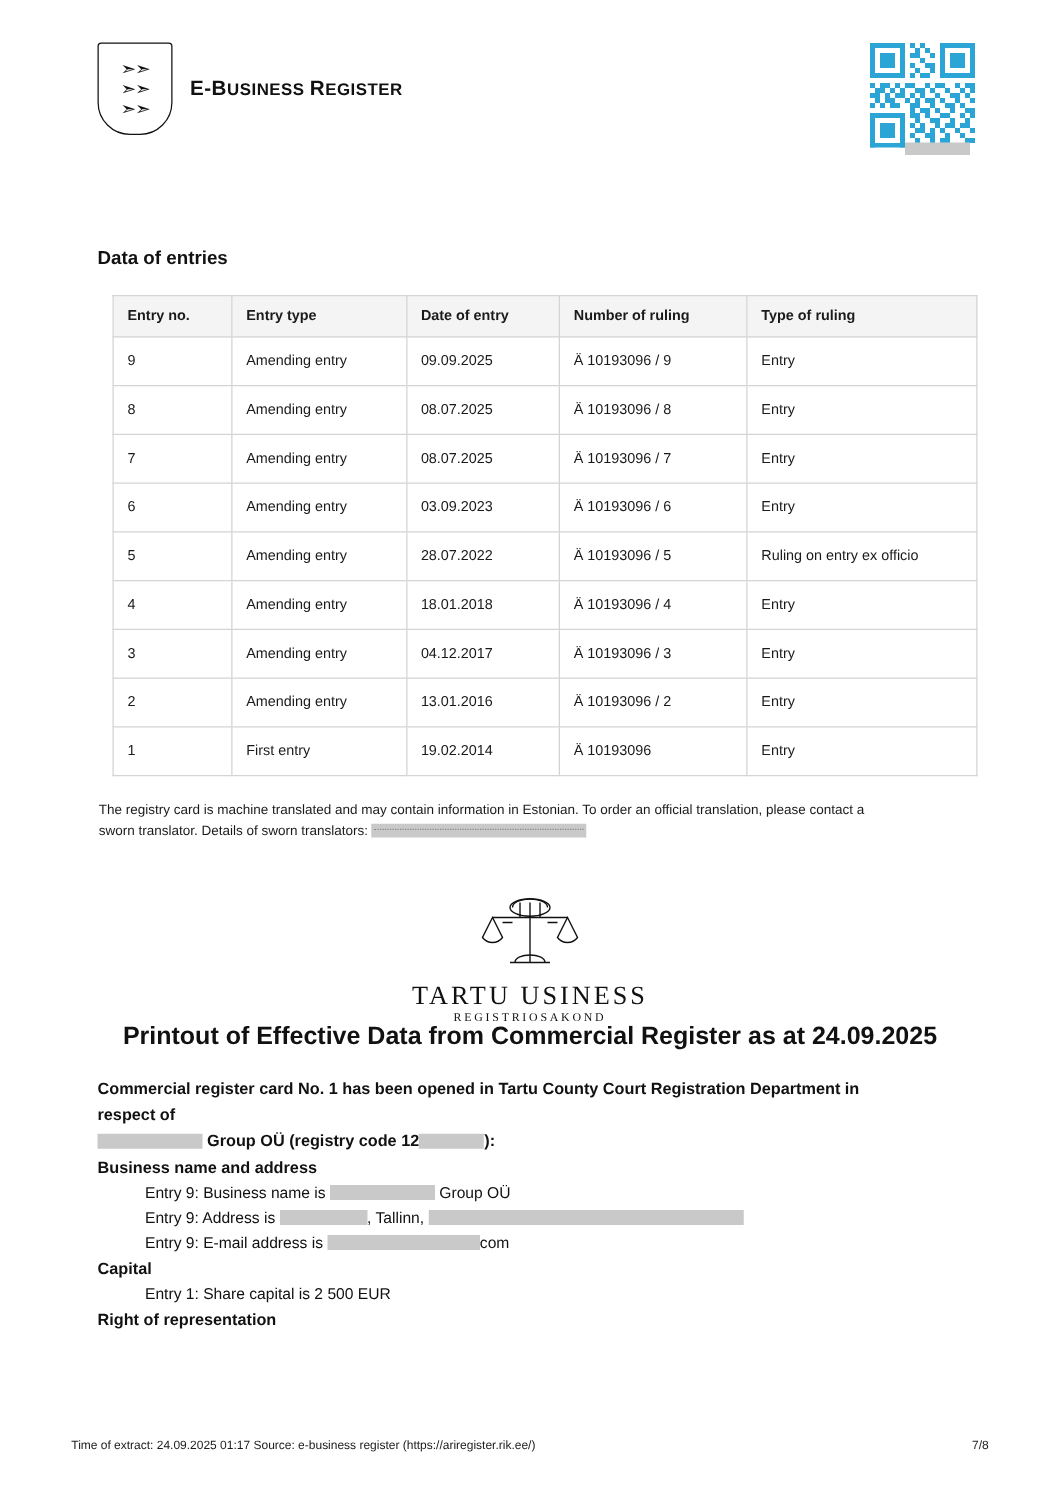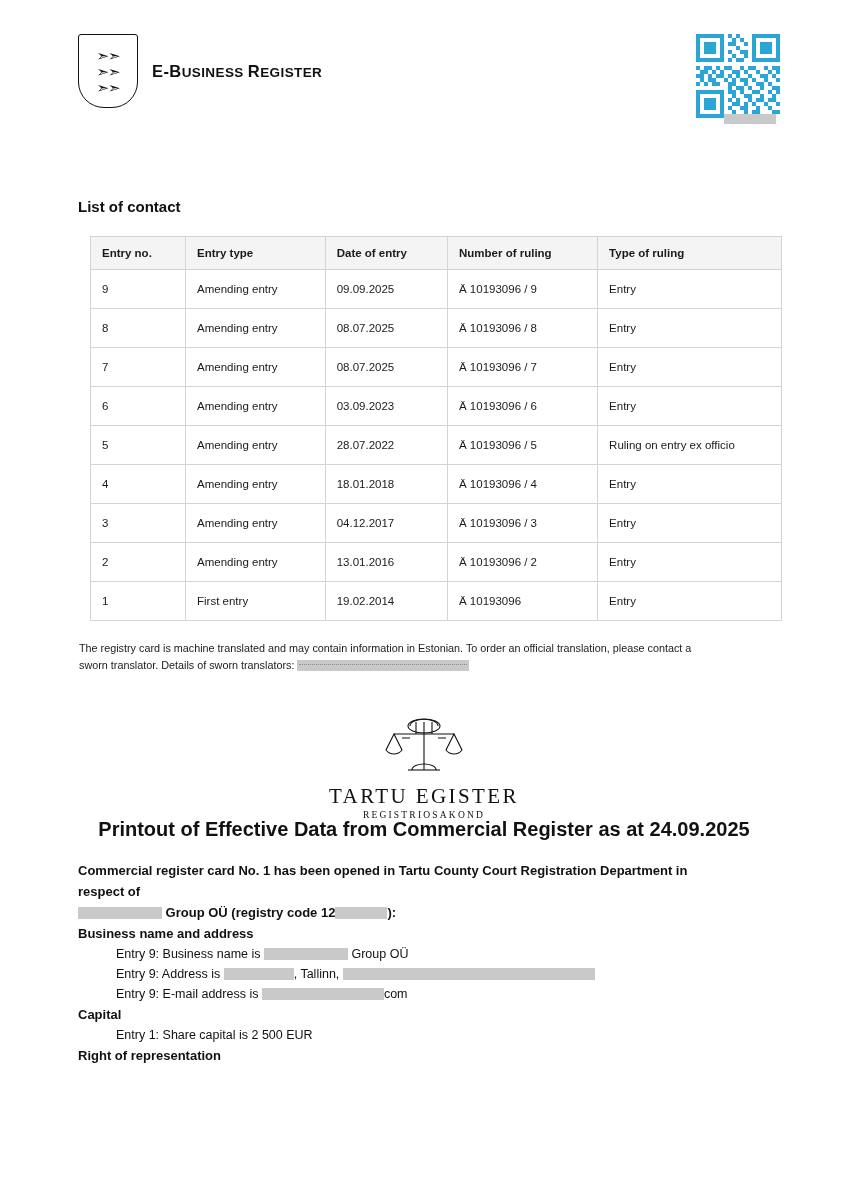--- a/index.html
+++ b/index.html
@@ -365,21 +365,21 @@
             <rect x="11" y="20" width="1" height="1"></rect>
           <rect x="13" y="20" width="1" height="1"></rect>
             <rect x="16" y="20" width="1" height="1"></rect>
           <rect x="18" y="20" width="1" height="1"></rect>
         </g>
       </svg>
       <div class="qr-redact"></div>
     </div>
   </div>
 
-  <div class="section-title">List of contact</div>
+  <div class="section-title">Data of entries</div>
 
   <table class="entries-table">
     <thead>
       <tr>
         <th class="col-0">Entry no.</th>
         <th class="col-1">Entry type</th>
         <th class="col-2">Date of entry</th>
         <th class="col-3">Number of ruling</th>
         <th class="col-4">Type of ruling</th>
       </tr>
@@ -466,21 +466,21 @@
           <path d="M90 20 L82 36 A10 10 0 0 0 98 36 Z"></path>
           <path d="M44 56 L76 56"></path>
           <path d="M48 56 C48 48 72 48 72 56"></path>
           <ellipse cx="60" cy="12" rx="16" ry="7"></ellipse>
           <path d="M46 12 C46 3 74 3 74 12"></path>
           <path d="M52 20 L52 8 M68 20 L68 8"></path>
           <path d="M38 24 L46 24 M74 24 L82 24"></path>
         </g>
       </svg>
     </div>
-    <div class="court-name">TARTU EGISTER</div>
+    <div class="court-name">TARTU USINESS</div>
     <div class="court-sub">REGISTRIOSAKOND</div>
   </div>
 
   <div class="printout-title">Printout of Effective Data from Commercial Register as at 24.09.2025</div>
 
   <div class="body-block">
     <p class="lead">Commercial register card No. 1 has been opened in Tartu County Court Registration Department in</p>
     <p class="lead">respect of</p>
     <p class="lead">
       <span class="blk" style="width:84px"></span><span> Group OÜ (registry code 12</span><span class="blk" style="width:52px"></span><span>):</span>
@@ -496,14 +496,18 @@
     <p class="indent">
       <span>Entry 9: E-mail address is </span><span class="blk" style="width:122px"></span><span>com</span>
     </p>
 
     <p class="sub-head">Capital</p>
     <p class="indent">Entry 1: Share capital is 2 500 EUR</p>
 
     <p class="sub-head">Right of representation</p>
   </div>
 
+  <div class="footer">
+    <span>Time of extract: 24.09.2025 01:17 Source: e-business register (https://ariregister.rik.ee/)</span>
+    <span>7/8</span>
+  </div>
 
 </div>
 
 </body></html>

